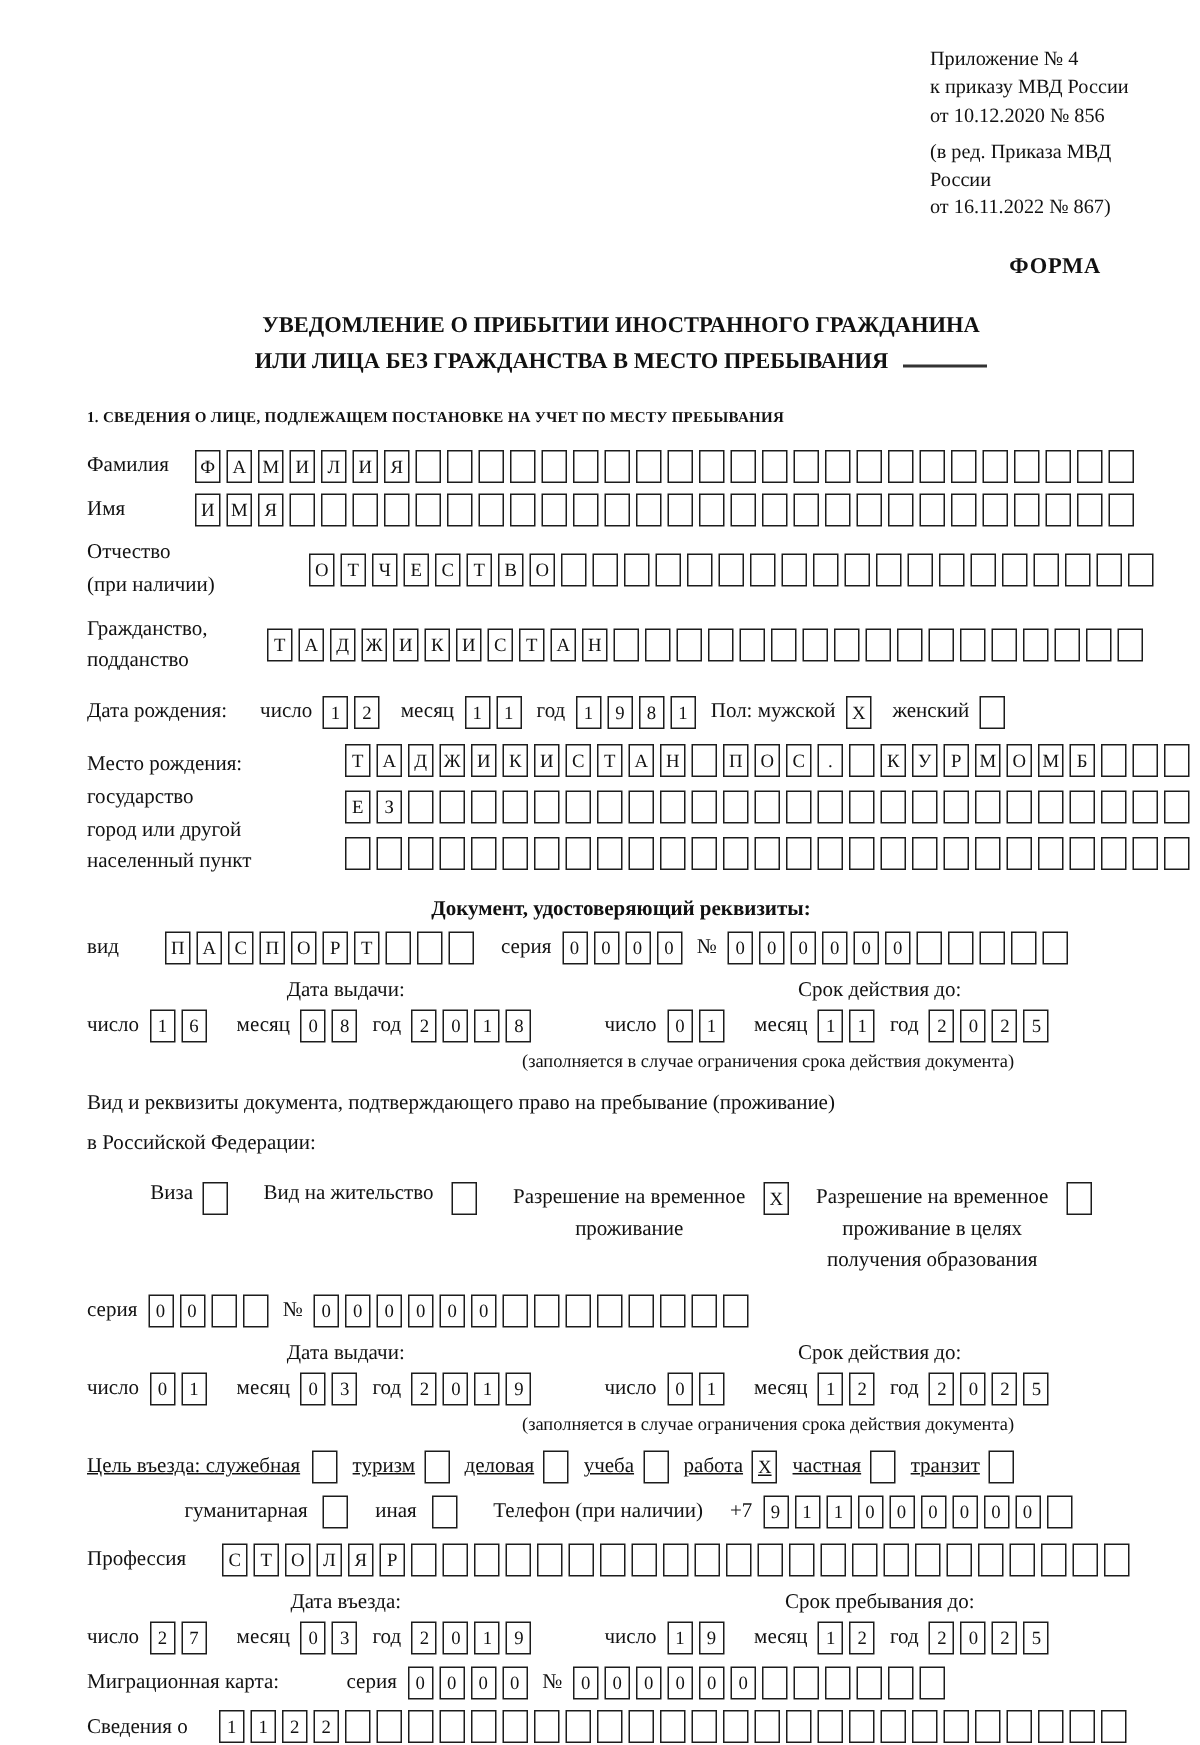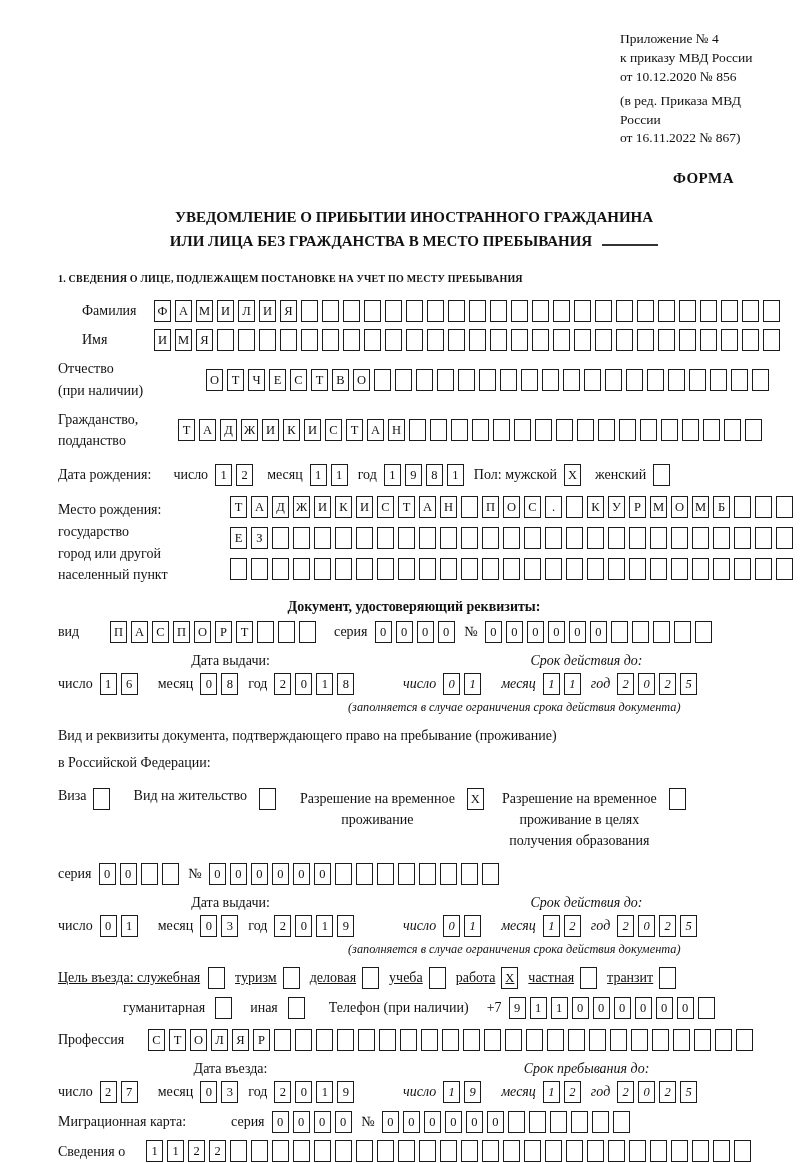--- a/index.html
+++ b/index.html
@@ -16,47 +16,47 @@
   .forma { text-align: right; padding-right: 36px; font-weight: bold; font-size: 15px; margin-top: 22px; letter-spacing: .5px; }
 
   .title { text-align: center; font-weight: bold; font-size: 15px; line-height: 1.6; margin-top: 18px; }
   .blank { display: inline-block; width: 56px; border-bottom: 2px solid #333; height: 14px; margin-left: 10px; }
 
   .sheading { font-weight: bold; font-size: 10px; margin-top: 20px; margin-bottom: 16px; letter-spacing: .2px; }
 
   .frow { display: flex; align-items: center; margin-bottom: 7px; }
   .frow.top { align-items: center; }
   .flabel { flex: 0 0 auto; }
-  .w72 { width: 72px; margin-left: 24px; } .w120 { width: 120px; } .w148 { width: 148px; } .w90 { width: 90px; }
+  .w72 { width: 72px; } .w120 { width: 120px; } .w148 { width: 148px; } .w90 { width: 90px; }
   .stack div { line-height: 1.55; }
 
   .cellrow { display: inline-flex; gap: 4px; flex-wrap: nowrap; }
   .cell {
     width: 17px; height: 22px; flex: 0 0 17px;
     border: 1.7px solid #1c1c1c;
     display: inline-flex; align-items: center; justify-content: center;
     font-size: 12.5px; background: #fff;
   }
   .vgap > .cellrow { margin-bottom: 9px; }
 
   .docheader { text-align: center; font-weight: bold; font-size: 14px; margin: 10px 0 6px 0; }
 
   .lab { margin-right: 7px; }
   .gap10 { margin-left: 10px; } .gap14 { margin-left: 14px; } .gap18 { margin-left: 18px; }
   .gap24 { margin-left: 24px; } .gap45 { margin-left: 45px; }
 
   .datewrap { display: flex; margin-top: 10px; margin-bottom: 8px; }
   .dcol-left { width: 345px; flex: 0 0 345px; }
-  .dcol-right { flex: 1; font-style: italic; }
+  .dcol-right { flex: 1; }
   .dhead { text-align: center; margin-bottom: 4px; }
   .dline { display: flex; align-items: center; }
   .dline .cellrow { margin-right: 10px; }
   .dnote { font-size: 12.3px; white-space: nowrap; margin-left: -55px; margin-top: 5px; }
 
-  .cbrow { display: flex; align-items: flex-start; margin-top: 12px; margin-bottom: 12px; }
+  .cbrow { display: flex; align-items: flex-start; margin-top: 12px; margin-bottom: 12px; justify-content: center; }
   .cbitem { display: flex; align-items: flex-start; }
   .cbitem .cellrow { margin-left: 12px; }
   .cbstack { text-align: center; line-height: 1.5; }
 
   .gblock { display: flex; align-items: flex-start; margin-top: 4px; }
   .glabel { width: 88px; flex: 0 0 88px; line-height: 1.75; }
   .gcells .cellrow { margin-bottom: 8px; }
 </style>
 </head>
 <body>

